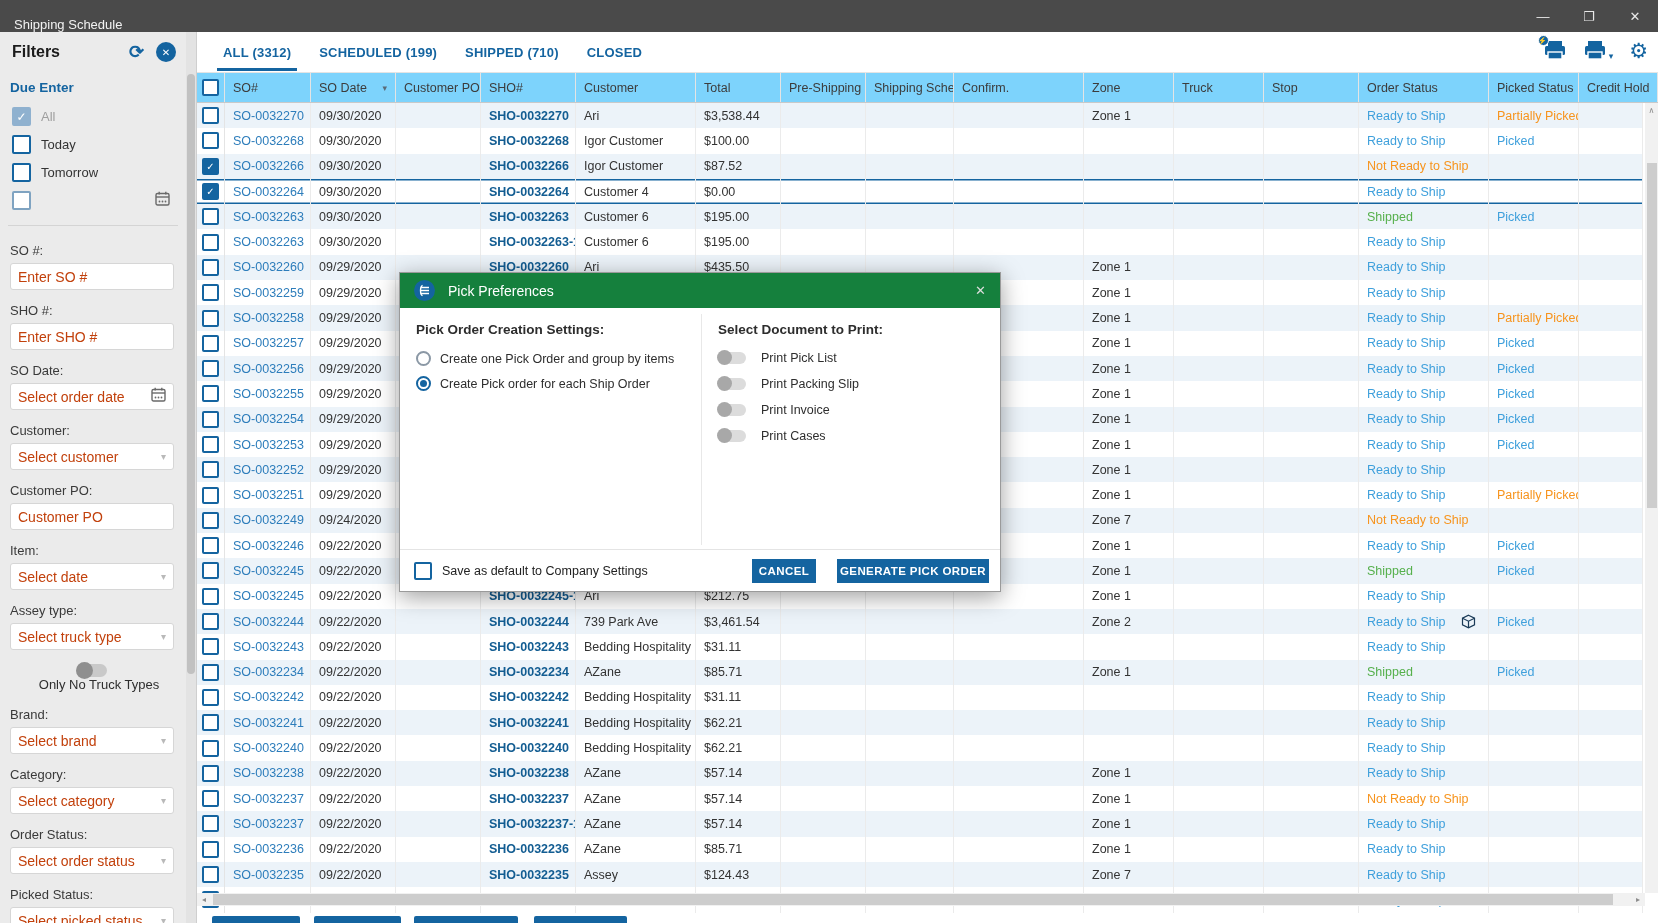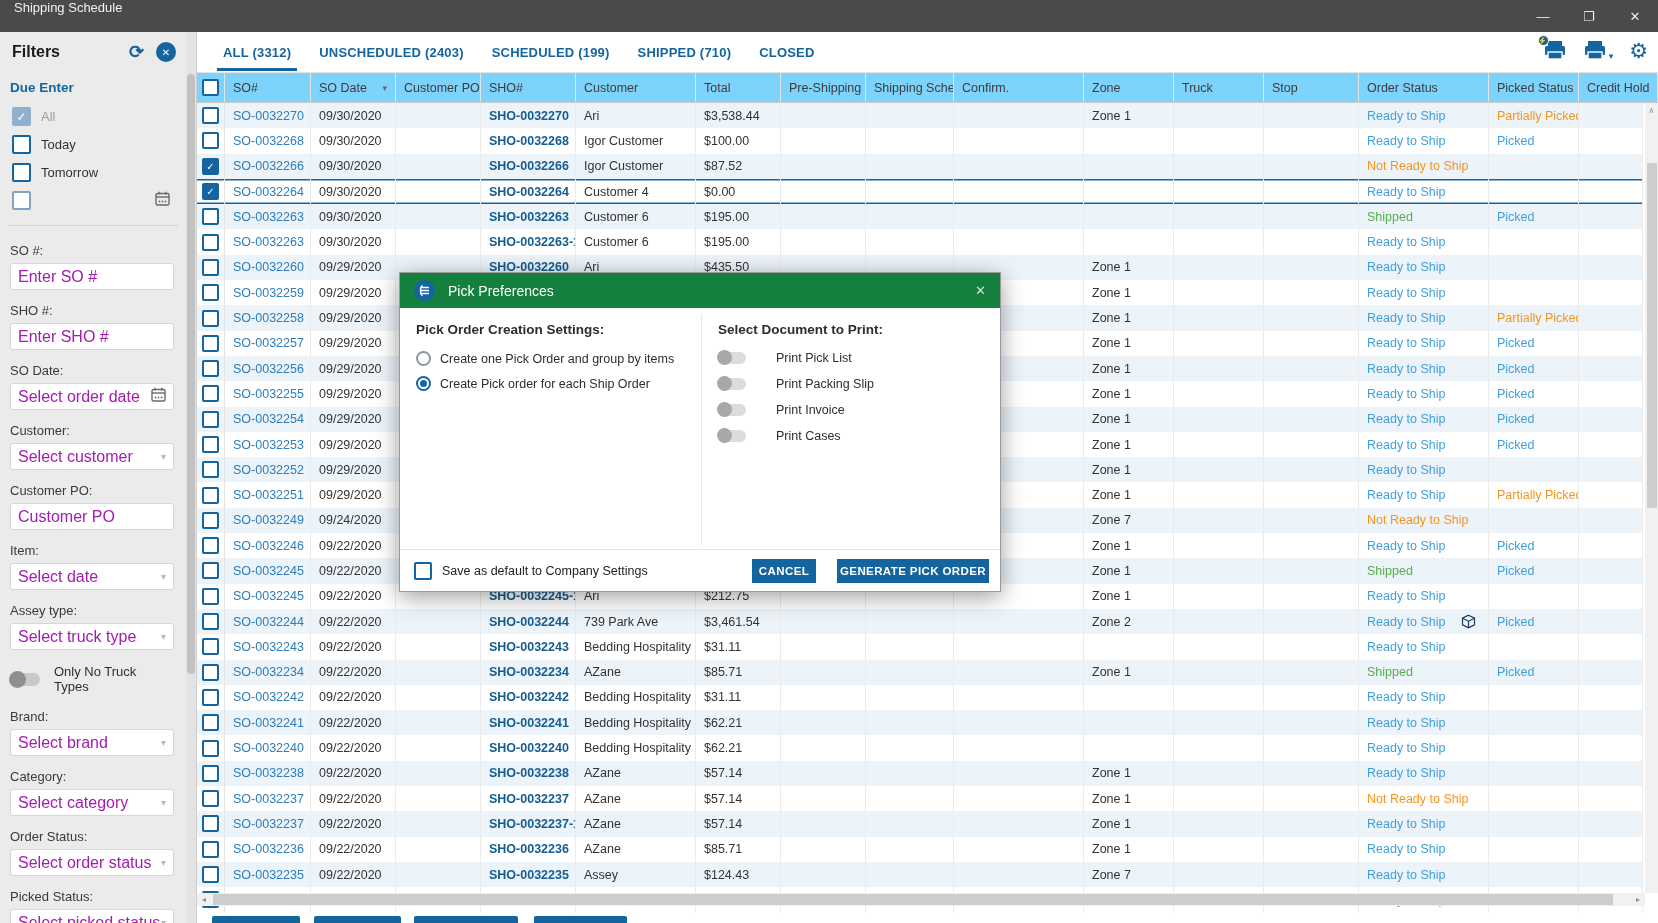--- a/index.html
+++ b/index.html
@@ -1,20 +1,20 @@
 <!DOCTYPE html>
 <html><head>
 <meta charset="utf-8">
 <style>
   * { margin:0; padding:0; box-sizing:border-box; }
   html,body { width:1658px; height:923px; overflow:hidden; }
   body { font-family:"Liberation Sans", sans-serif; background:#fff; position:relative; color:#333; }
 
   
-  .titlebar { position:absolute; top:0; left:0; right:0; height:32px; background:#4a4a4a; display:flex; align-items:flex-start; z-index:40; }
+  .titlebar { position:absolute; top:0; left:0; right:0; height:32px; background:#4a4a4a; display:flex; align-items:flex-end; z-index:40; }
   .titlebar .title { margin-left:14px; font-size:13px; color:#f2f2f2; }
   .winbtns { margin-left:auto; display:flex; height:100%; }
   .winbtn { width:46px; height:100%; display:flex; align-items:center; justify-content:center; color:#e9e9e9; font-size:13px; }
 
   
   .sidebar { position:absolute; top:32px; left:0; width:186px; bottom:0; background:#ebebeb; z-index:5; overflow:hidden; }
   .sb-scrolltrack { position:absolute; top:32px; left:186px; width:10px; bottom:0; background:#e3e3e3; z-index:6; }
   .sb-thumb { position:absolute; left:1px; width:8px; top:42px; height:600px; background:#c1c1c1; border-radius:4px; }
   .sb-head { display:flex; align-items:center; height:40px; padding:0 10px 0 12px; }
   .sb-title { font-size:16px; font-weight:bold; color:#1b1b1b; }
@@ -27,23 +27,23 @@
   .cb { width:19px; height:19px; border:2px solid #1464a0; border-radius:2px; background:#fff; display:flex; align-items:center; justify-content:center; flex:none; }
   .cb.muted { background:#8fb1cf; border-color:#8fb1cf; color:#fff; font-size:12px; }
   .cb.lite { border-color:#7fa3c1; }
   .cbrow .cblabel { margin-left:10px; font-size:13px; color:#333; }
   .cbrow .cblabel.muted { color:#9e9e9e; }
   .cbrow .cal-right { margin-left:auto; margin-right:6px; }
   .sb-divider { border-top:1px solid #d4d4d4; margin:10px 8px 8px 8px; }
   .fld { padding:3px 12px 4px 10px; }
   .fld .flabel { font-size:13px; color:#3a3a3a; margin:6px 0 5px 0; }
   .fbox { height:27px; background:#fff; border:1px solid #d6d6d6; border-radius:3px; display:flex; align-items:center; padding:0 7px; }
-  .fbox .ph { color:#a21caf; font-size:16px; flex:1; white-space:nowrap; overflow:hidden; }
+  .fbox .ph { color:#c2410c; font-size:14px; flex:1; white-space:nowrap; overflow:hidden; }
   .fbox .caret { color:#b9b9b9; font-size:10px; }
-  .togglerow { display:flex; align-items:center; padding:10px 12px 6px 10px; }
+  .togglerow { display:flex; align-items:center; padding:10px 12px 6px 10px;flex-direction:column; }
   .pill { width:30px; height:13px; border-radius:7px; background:#c9c9c9; position:relative; flex:none; }
   .pill .knob { position:absolute; left:-1px; top:-2px; width:17px; height:17px; border-radius:50%; background:#8f8f8f; }
   .togglerow .tlabel { margin-left:14px; font-size:13px; color:#2e2e2e; }
 
   
   .main { position:absolute; top:32px; left:196px; right:0; bottom:0; background:#fff; border-left:1px solid #cfcfcf; }
   .tabsbar { position:relative; height:40px; display:flex; align-items:center; }
   .tabs { display:flex; align-items:center; height:100%; margin-left:12px; }
   .tab { font-size:13px; font-weight:bold; color:#1464a0; padding:0 14px; height:100%; display:flex; align-items:center; position:relative; letter-spacing:.2px;text-align:center; }
   .tab.active::after { content:""; position:absolute; left:8px; right:8px; bottom:1px; height:3px; background:#1464a0; }
@@ -93,21 +93,21 @@
   .m-col-right { position:absolute; left:318px; top:14px; right:14px; }
   .m-heading { font-size:13.5px; font-weight:bold; color:#2d2d2d; margin-bottom:14px; }
   .radio-row { display:flex; align-items:center; margin-bottom:10px; }
   .radio { width:15px; height:15px; border-radius:50%; border:2px solid #8b98a5; background:#fff; flex:none; display:flex; align-items:center; justify-content:center; }
   .radio.sel { border-color:#1464a0; }
   .radio.sel::after { content:""; width:7px; height:7px; border-radius:50%; background:#1464a0; }
   .radio-row .rlabel { margin-left:9px; font-size:12.5px; color:#2e2e2e; }
   .mtog-row { display:flex; align-items:center; margin-bottom:12px; }
   .mtog { width:28px; height:12px; border-radius:6px; background:#dcdcdc; position:relative; flex:none; }
   .mtog .knob { position:absolute; left:-1px; top:-2px; width:15px; height:15px; border-radius:50%; background:#a8a8a8; }
-  .mtog-row .tlabel { margin-left:30px; font-size:12.5px; color:#2e2e2e; }
+  .mtog-row .tlabel { margin-left:15px; font-size:12.5px; color:#2e2e2e; }
   .m-foot { position:absolute; left:0; right:0; bottom:0; height:42px; border-top:1px solid #e4e4e4; display:flex; align-items:center; }
   .m-foot .cb { width:18px; height:18px; margin-left:14px; }
   .m-foot .savelabel { margin-left:10px; font-size:12.5px; color:#222; }
   .mbtn { height:24px; background:#1464a0; color:#fff; border:none; font-family:"Liberation Sans",sans-serif; font-size:11.5px; font-weight:bold; letter-spacing:.4px; display:flex; align-items:center; justify-content:center; }
   .btn-cancel { width:64px; margin-left:auto; }
   .btn-generate { width:152px; margin-left:21px; margin-right:11px; }
 </style>
 </head>
 <body>
 
@@ -253,21 +253,20 @@
     </div>
 </div>
 <div class="sb-scrolltrack">
     <div class="sb-thumb"></div>
   </div>
 
 <div class="main">
   <div class="tabsbar">
     <div class="tabs" id="tabs">
         <div class="tab active">ALL (3312)</div>
-        <div class="tab">UNSCHEDULED (2403)</div>
         <div class="tab">SCHEDULED (199)</div>
         <div class="tab">SHIPPED (710)</div>
         <div class="tab">CLOSED</div>
       </div>
     <div class="top-icons">
       <span class="printer-wrap">
         <svg width="24" height="22" viewBox="0 0 24 22">
           <rect x="5" y="2" width="14" height="5" fill="#1464a0"></rect>
           <rect x="2" y="7" width="20" height="9" rx="1.5" fill="#1464a0"></rect>
           <rect x="5" y="13" width="14" height="7" fill="#1464a0" stroke="#fff" stroke-width="1.4"></rect>

